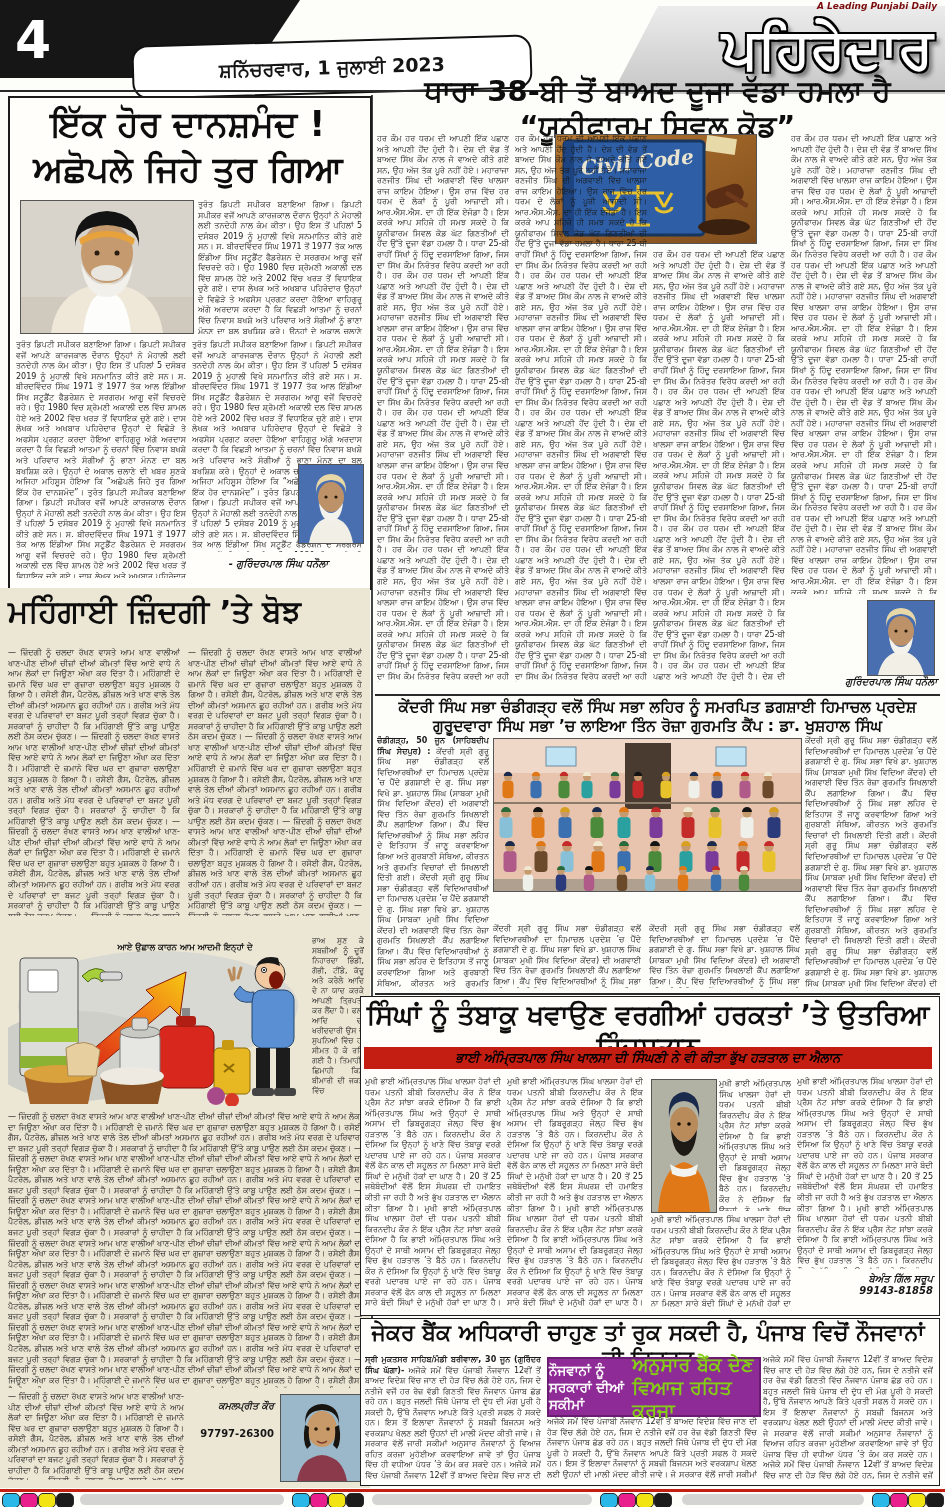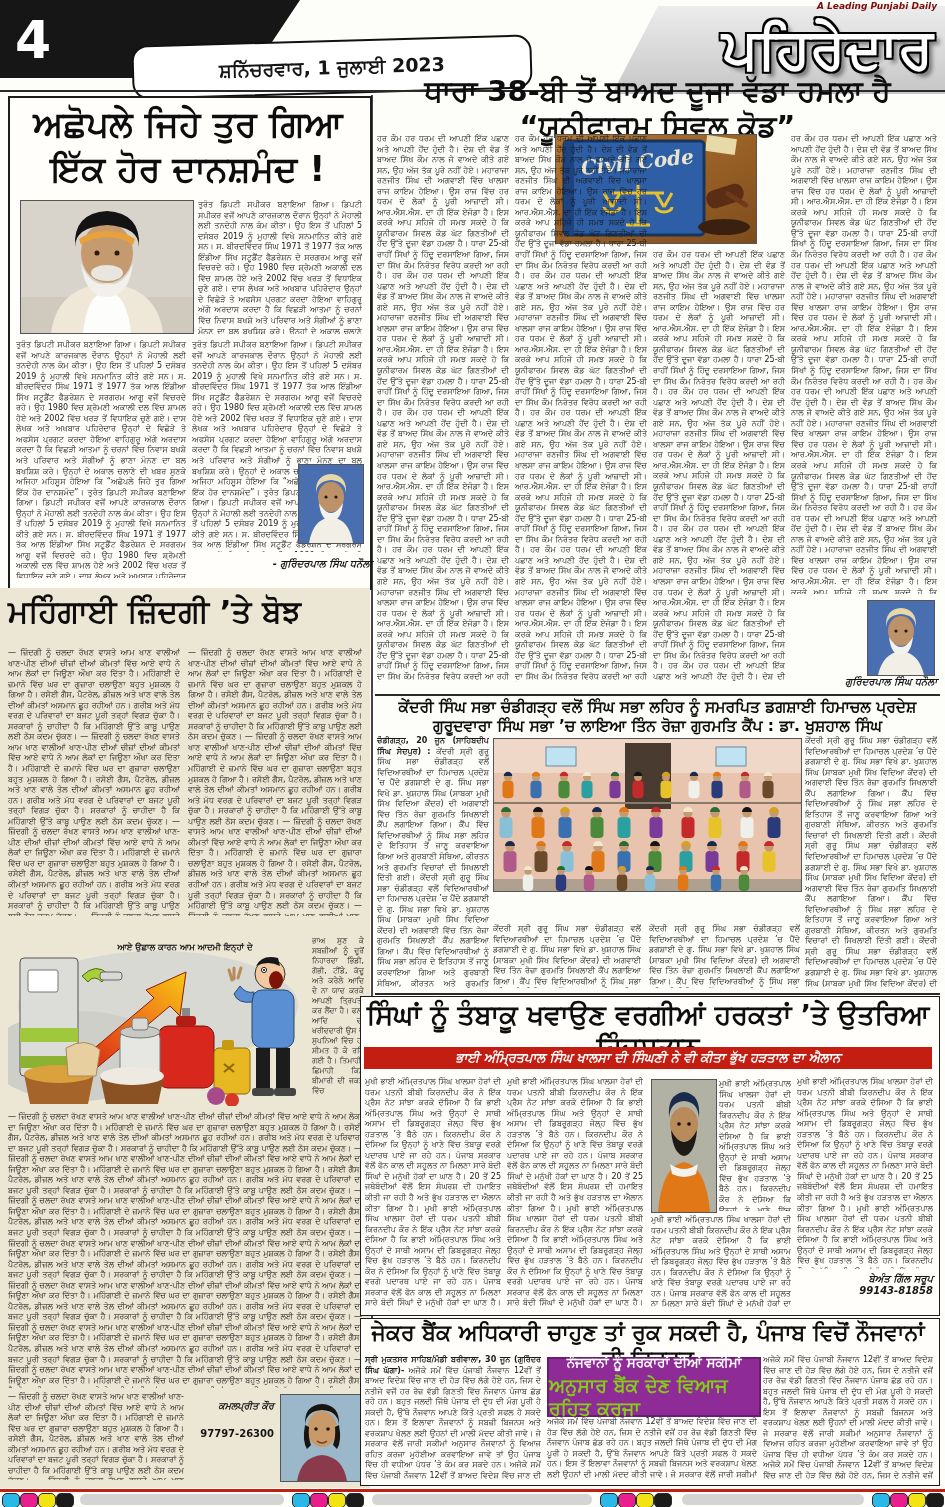--- a/index.html
+++ b/index.html
@@ -32,22 +32,22 @@
   <div class="abs" style="left:612px;top:6px;width:333px;height:88px;background:linear-gradient(#ececec,#c6c6c6);
               clip-path:polygon(46px 0,333px 0,333px 88px,0 88px);"></div>
   <div class="abs" style="right:12px;top:18px;font-size:56px;font-weight:700;color:#fff;line-height:1.1;
               text-shadow:2px 2px 0 #000,-2px -2px 0 #000,2px -2px 0 #000,-2px 2px 0 #000,5px 5px 4px rgba(0,0,0,.45);">ਪਹਿਰੇਦਾਰ</div>
   <div class="abs ital" style="right:8px;top:1px;font-size:9px;font-weight:700;color:#7c0d0d;">A Leading Punjabi Daily</div>
   <div class="abs rule" style="left:0;top:90px;width:945px;height:2px;"></div>
   <div class="abs rule" style="left:371px;top:95px;width:1.5px;height:1391px;background:#444;"></div>
 
   <div class="abs" style="left:8px;top:96px;width:360px;height:490px;border:2px solid #1c1c1c;background:#fffefb;">
     <div class="abs hl center" style="left:4px;top:4px;width:348px;font-size:35px;line-height:1.28;">
+      <div>ਇੱਕ ਹੋਰ ਦਾਨਸ਼ਮੰਦ !</div>
       <div>ਅਛੋਪਲੇ ਜਿਹੇ ਤੁਰ ਗਿਆ</div>
-      <div>ਇੱਕ ਹੋਰ ਦਾਨਸ਼ਮੰਦ !</div>
     </div>
     <div class="abs photoframe" style="left:10px;top:102px;width:172px;height:132px;">
       <svg width="172" height="132" viewBox="0 0 172 132">
         <rect width="172" height="132" fill="#d8d4cc"></rect>
         <rect y="96" width="172" height="36" fill="#cfc9be"></rect>
         <path d="M30 132 Q36 86 86 82 Q136 86 142 132 Z" fill="#efe8d8"></path>
         <path d="M62 132 Q66 92 86 90 Q106 92 110 132 Z" fill="#fdfdfb"></path>
         <ellipse cx="86" cy="52" rx="26" ry="30" fill="#c59a6e"></ellipse>
         <path d="M60 62 Q64 96 86 96 Q108 96 112 62 Q104 84 86 84 Q68 84 60 62 Z" fill="#f2f0ea"></path>
         <ellipse cx="86" cy="72" rx="16" ry="8" fill="#e8e6df"></ellipse>
@@ -64,21 +64,21 @@
       <svg width="64" height="78" viewBox="0 0 64 78">
         <rect width="64" height="78" fill="#4a6fb0"></rect>
         <path d="M10 78 Q14 54 32 52 Q50 54 54 78 Z" fill="#f2efe6"></path>
         <ellipse cx="32" cy="32" rx="13" ry="15" fill="#bd9268"></ellipse>
         <path d="M20 38 Q22 56 32 56 Q42 56 44 38 Q38 48 32 48 Q26 48 20 38 Z" fill="#f4f2ec"></path>
         <path d="M17 28 Q16 10 32 9 Q48 10 47 28 Q46 16 32 15 Q18 16 17 28 Z" fill="#e8d8a8"></path>
         <circle cx="27" cy="32" r="1.6" fill="#241808"></circle>
         <circle cx="37" cy="32" r="1.6" fill="#241808"></circle>
       </svg>
     </div>
-    <div class="abs sig" style="left:128px;top:460px;width:234px;">- ਗੁਰਿੰਦਰਪਾਲ ਸਿੰਘ ਧਨੌਲਾ</div>
+    <div class="abs sig" style="left:112px;top:460px;width:206px;">- ਗੁਰਿੰਦਰਪਾਲ ਸਿੰਘ ਧਨੌਲਾ</div>
   </div>
 
   <div class="abs" style="left:375px;top:72px;width:565px;height:620px;">
     <div class="abs hl center" style="left:0;top:2px;width:565px;font-size:29px;line-height:1.2;">ਧਾਰਾ 38-ਬੀ ਤੋਂ ਬਾਅਦ ਦੂਜਾ ਵੱਡਾ ਹਮਲਾ ਹੈ “ਯੂਨੀਫਾਰਮ ਸਿਵਲ ਕੋਡ”</div>
     <div class="abs photoframe" style="left:180px;top:62px;width:200px;height:108px;">
       <svg width="200" height="108" viewBox="0 0 200 108">
         <defs>
           <linearGradient id="wood" x1="0" y1="0" x2="1" y2="1">
             <stop offset="0" stop-color="#b5762f"></stop>
               <stop offset="1" stop-color="#7e4c1d"></stop>
@@ -321,33 +321,33 @@
             <rect x="216.8" y="135.2" width="10.4" height="16.8" rx="4" fill="#3a6fb0"></rect>
             <circle cx="222" cy="132" r="3.6799999999999997" fill="#c59a6e"></circle>
             <path d="M 218 131 a 4 4 0 0 1 8 0 Z" fill="#c42a2a"></path>
             <rect x="244.8" y="135.2" width="10.4" height="16.8" rx="4" fill="#4a8a3a"></rect>
             <circle cx="250" cy="132" r="3.6799999999999997" fill="#c59a6e"></circle>
             <path d="M 246 131 a 4 4 0 0 1 8 0 Z" fill="#f0e8d0"></path>
           </g>
       </svg>
     </div>
     <div class="abs jt" style="left:2px;top:40px;width:112px;height:252px;">
-      <b>ਚੰਡੀਗੜ੍ਹ, 20 ਜੂਨ (ਸਾਹਿਬਦੀਪ ਸਿੰਘ ਸੇਦਪੁਰ) :</b>
+      <b>ਚੰਡੀਗੜ੍ਹ, 50 ਜੂਨ (ਸਾਹਿਬਦੀਪ ਸਿੰਘ ਸੇਦਪੁਰ) :</b>
       <span> ਕੇਂਦਰੀ ਸ੍ਰੀ ਗੁਰੂ ਸਿੰਘ ਸਭਾ ਚੰਡੀਗੜ੍ਹ ਵਲੋਂ ਵਿਦਿਆਰਥੀਆਂ ਦਾ ਹਿਮਾਚਲ ਪ੍ਰਦੇਸ਼ ’ਚ ਪੈਂਦੇ ਡਗਸ਼ਾਈ ਦੇ ਗੁ. ਸਿੰਘ ਸਭਾ ਵਿਖੇ ਡਾ. ਖੁਸ਼ਹਾਲ ਸਿੰਘ (ਸਾਬਕਾ ਮੁਖੀ ਸਿੱਖ ਵਿਦਿਆ ਕੇਂਦਰ) ਦੀ ਅਗਵਾਈ ਵਿੱਚ ਤਿੰਨ ਰੋਜ਼ਾ ਗੁਰਮਤਿ ਸਿਖਲਾਈ ਕੈਂਪ ਲਗਾਇਆ ਗਿਆ। ਕੈਂਪ ਵਿੱਚ ਵਿਦਿਆਰਥੀਆਂ ਨੂੰ ਸਿੰਘ ਸਭਾ ਲਹਿਰ ਦੇ ਇਤਿਹਾਸ ਤੋਂ ਜਾਣੂ ਕਰਵਾਇਆ ਗਿਆ ਅਤੇ ਗੁਰਬਾਣੀ ਸੰਥਿਆ, ਕੀਰਤਨ ਅਤੇ ਗੁਰਮਤਿ ਵਿਚਾਰਾਂ ਦੀ ਸਿਖਲਾਈ ਦਿੱਤੀ ਗਈ। ਕੇਂਦਰੀ ਸ੍ਰੀ ਗੁਰੂ ਸਿੰਘ ਸਭਾ ਚੰਡੀਗੜ੍ਹ ਵਲੋਂ ਵਿਦਿਆਰਥੀਆਂ ਦਾ ਹਿਮਾਚਲ ਪ੍ਰਦੇਸ਼ ’ਚ ਪੈਂਦੇ ਡਗਸ਼ਾਈ ਦੇ ਗੁ. ਸਿੰਘ ਸਭਾ ਵਿਖੇ ਡਾ. ਖੁਸ਼ਹਾਲ ਸਿੰਘ (ਸਾਬਕਾ ਮੁਖੀ ਸਿੱਖ ਵਿਦਿਆ ਕੇਂਦਰ) ਦੀ ਅਗਵਾਈ ਵਿੱਚ ਤਿੰਨ ਰੋਜ਼ਾ ਗੁਰਮਤਿ ਸਿਖਲਾਈ ਕੈਂਪ ਲਗਾਇਆ ਗਿਆ। ਕੈਂਪ ਵਿੱਚ ਵਿਦਿਆਰਥੀਆਂ ਨੂੰ ਸਿੰਘ ਸਭਾ ਲਹਿਰ ਦੇ ਇਤਿਹਾਸ ਤੋਂ ਜਾਣੂ ਕਰਵਾਇਆ ਗਿਆ ਅਤੇ ਗੁਰਬਾਣੀ ਸੰਥਿਆ, ਕੀਰਤਨ ਅਤੇ ਗੁਰਮਤਿ ਵਿਚਾਰਾਂ ਦੀ ਸਿਖਲਾਈ ਦਿੱਤੀ ਗਈ। ਕੇਂਦਰੀ ਸ੍ਰੀ ਗੁਰੂ ਸਿੰਘ ਸਭਾ ਚੰਡੀਗੜ੍ਹ ਵਲੋਂ ਵਿਦਿਆਰਥੀਆਂ ਦਾ ਹਿਮਾਚਲ ਪ੍ਰਦੇਸ਼ ’ਚ ਪੈਂਦੇ ਡਗਸ਼ਾਈ ਦੇ ਗੁ. ਸਿੰਘ ਸਭਾ ਵਿਖੇ ਡਾ. ਖੁਸ਼ਹਾਲ ਸਿੰਘ (ਸਾਬਕਾ ਮੁਖੀ ਸਿੱਖ ਵਿਦਿਆ ਕੇਂਦਰ) ਦੀ ਅਗਵਾਈ ਵਿੱਚ ਤਿੰਨ ਰੋਜ਼ਾ ਗੁਰਮਤਿ ਸਿਖਲਾਈ ਕੈਂਪ ਲਗਾਇਆ ਗਿਆ। ਕੈਂਪ ਵਿੱਚ ਵਿਦਿਆਰਥੀਆਂ ਨੂੰ ਸਿੰਘ ਸਭਾ ਲਹਿਰ ਦੇ ਇਤਿਹਾਸ ਤੋਂ ਜਾਣੂ ਕਰਵਾਇਆ ਗਿਆ ਅਤੇ ਗੁਰਬਾਣੀ ਸੰਥਿਆ, ਕੀਰਤਨ ਅਤੇ ਗੁਰਮਤਿ ਵਿਚਾਰਾਂ ਦੀ ਸਿਖਲਾਈ ਦਿੱਤੀ ਗਈ। ਕੇਂਦਰੀ ਸ੍ਰੀ ਗੁਰੂ ਸਿੰਘ ਸਭਾ ਚੰਡੀਗੜ੍ਹ ਵਲੋਂ ਵਿਦਿਆਰਥੀਆਂ ਦਾ ਹਿਮਾਚਲ ਪ੍ਰਦੇਸ਼ ’ਚ ਪੈਂਦੇ ਡਗਸ਼ਾਈ ਦੇ ਗੁ. ਸਿੰਘ ਸਭਾ ਵਿਖੇ ਡਾ. ਖੁਸ਼ਹਾਲ ਸਿੰਘ (ਸਾਬਕਾ ਮੁਖੀ ਸਿੱਖ ਵਿਦਿਆ ਕੇਂਦਰ) ਦੀ ਅਗਵਾਈ ਵਿੱਚ ਤਿੰਨ ਰੋਜ਼ਾ ਗੁਰਮਤਿ ਸਿਖਲਾਈ ਕੈਂਪ ਲਗਾਇਆ ਗਿਆ। ਕੈਂਪ ਵਿੱਚ ਵਿਦਿਆਰਥੀਆਂ ਨੂੰ ਸਿੰਘ ਸਭਾ ਲਹਿਰ ਦੇ ਇਤਿਹਾਸ ਤੋਂ ਜਾਣੂ ਕਰਵਾਇਆ ਗਿਆ ਅਤੇ ਗੁਰਬਾਣੀ ਸੰਥਿਆ, ਕੀਰਤਨ ਅਤੇ ਗੁਰਮਤਿ ਵਿਚਾਰਾਂ ਦੀ ਸਿਖਲਾਈ ਦਿੱਤੀ ਗਈ। ਕੇਂਦਰੀ ਸ੍ਰੀ ਗੁਰੂ ਸਿੰਘ ਸਭਾ ਚੰਡੀਗੜ੍ਹ ਵਲੋਂ ਵਿਦਿਆਰਥੀਆਂ ਦਾ ਹਿਮਾਚਲ ਪ੍ਰਦੇਸ਼ ’ਚ ਪੈਂਦੇ ਡਗਸ਼ਾਈ ਦੇ ਗੁ. ਸਿੰਘ ਸਭਾ ਵਿਖੇ ਡਾ. ਖੁਸ਼ਹਾਲ ਸਿੰਘ (ਸਾਬਕਾ ਮੁਖੀ ਸਿੱਖ ਵਿਦਿਆ ਕੇਂਦਰ) ਦੀ ਅਗਵਾਈ ਵਿੱਚ ਤਿੰਨ ਰੋਜ਼ਾ ਗੁਰਮਤਿ ਸਿਖਲਾਈ ਕੈਂਪ ਲਗਾਇਆ ਗਿਆ। ਕੈਂਪ ਵਿੱਚ ਵਿਦਿਆਰਥੀਆਂ ਨੂੰ ਸਿੰਘ ਸਭਾ ਲਹਿਰ ਦੇ ਇਤਿਹਾਸ ਤੋਂ ਜਾਣੂ ਕਰਵਾਇਆ ਗਿਆ ਅਤੇ ਗੁਰਬਾਣੀ ਸੰਥਿਆ, ਕੀਰਤਨ ਅਤੇ ਗੁਰਮਤਿ ਵਿਚਾਰਾਂ ਦੀ ਸਿਖਲਾਈ ਦਿੱਤੀ ਗਈ। </span>
     </div>
     <div class="abs jt" style="left:430px;top:40px;width:132px;height:252px;"> ਕੇਂਦਰੀ ਸ੍ਰੀ ਗੁਰੂ ਸਿੰਘ ਸਭਾ ਚੰਡੀਗੜ੍ਹ ਵਲੋਂ ਵਿਦਿਆਰਥੀਆਂ ਦਾ ਹਿਮਾਚਲ ਪ੍ਰਦੇਸ਼ ’ਚ ਪੈਂਦੇ ਡਗਸ਼ਾਈ ਦੇ ਗੁ. ਸਿੰਘ ਸਭਾ ਵਿਖੇ ਡਾ. ਖੁਸ਼ਹਾਲ ਸਿੰਘ (ਸਾਬਕਾ ਮੁਖੀ ਸਿੱਖ ਵਿਦਿਆ ਕੇਂਦਰ) ਦੀ ਅਗਵਾਈ ਵਿੱਚ ਤਿੰਨ ਰੋਜ਼ਾ ਗੁਰਮਤਿ ਸਿਖਲਾਈ ਕੈਂਪ ਲਗਾਇਆ ਗਿਆ। ਕੈਂਪ ਵਿੱਚ ਵਿਦਿਆਰਥੀਆਂ ਨੂੰ ਸਿੰਘ ਸਭਾ ਲਹਿਰ ਦੇ ਇਤਿਹਾਸ ਤੋਂ ਜਾਣੂ ਕਰਵਾਇਆ ਗਿਆ ਅਤੇ ਗੁਰਬਾਣੀ ਸੰਥਿਆ, ਕੀਰਤਨ ਅਤੇ ਗੁਰਮਤਿ ਵਿਚਾਰਾਂ ਦੀ ਸਿਖਲਾਈ ਦਿੱਤੀ ਗਈ। ਕੇਂਦਰੀ ਸ੍ਰੀ ਗੁਰੂ ਸਿੰਘ ਸਭਾ ਚੰਡੀਗੜ੍ਹ ਵਲੋਂ ਵਿਦਿਆਰਥੀਆਂ ਦਾ ਹਿਮਾਚਲ ਪ੍ਰਦੇਸ਼ ’ਚ ਪੈਂਦੇ ਡਗਸ਼ਾਈ ਦੇ ਗੁ. ਸਿੰਘ ਸਭਾ ਵਿਖੇ ਡਾ. ਖੁਸ਼ਹਾਲ ਸਿੰਘ (ਸਾਬਕਾ ਮੁਖੀ ਸਿੱਖ ਵਿਦਿਆ ਕੇਂਦਰ) ਦੀ ਅਗਵਾਈ ਵਿੱਚ ਤਿੰਨ ਰੋਜ਼ਾ ਗੁਰਮਤਿ ਸਿਖਲਾਈ ਕੈਂਪ ਲਗਾਇਆ ਗਿਆ। ਕੈਂਪ ਵਿੱਚ ਵਿਦਿਆਰਥੀਆਂ ਨੂੰ ਸਿੰਘ ਸਭਾ ਲਹਿਰ ਦੇ ਇਤਿਹਾਸ ਤੋਂ ਜਾਣੂ ਕਰਵਾਇਆ ਗਿਆ ਅਤੇ ਗੁਰਬਾਣੀ ਸੰਥਿਆ, ਕੀਰਤਨ ਅਤੇ ਗੁਰਮਤਿ ਵਿਚਾਰਾਂ ਦੀ ਸਿਖਲਾਈ ਦਿੱਤੀ ਗਈ। ਕੇਂਦਰੀ ਸ੍ਰੀ ਗੁਰੂ ਸਿੰਘ ਸਭਾ ਚੰਡੀਗੜ੍ਹ ਵਲੋਂ ਵਿਦਿਆਰਥੀਆਂ ਦਾ ਹਿਮਾਚਲ ਪ੍ਰਦੇਸ਼ ’ਚ ਪੈਂਦੇ ਡਗਸ਼ਾਈ ਦੇ ਗੁ. ਸਿੰਘ ਸਭਾ ਵਿਖੇ ਡਾ. ਖੁਸ਼ਹਾਲ ਸਿੰਘ (ਸਾਬਕਾ ਮੁਖੀ ਸਿੱਖ ਵਿਦਿਆ ਕੇਂਦਰ) ਦੀ ਅਗਵਾਈ ਵਿੱਚ ਤਿੰਨ ਰੋਜ਼ਾ ਗੁਰਮਤਿ ਸਿਖਲਾਈ ਕੈਂਪ ਲਗਾਇਆ ਗਿਆ। ਕੈਂਪ ਵਿੱਚ ਵਿਦਿਆਰਥੀਆਂ ਨੂੰ ਸਿੰਘ ਸਭਾ ਲਹਿਰ ਦੇ ਇਤਿਹਾਸ ਤੋਂ ਜਾਣੂ ਕਰਵਾਇਆ ਗਿਆ ਅਤੇ ਗੁਰਬਾਣੀ ਸੰਥਿਆ, ਕੀਰਤਨ ਅਤੇ ਗੁਰਮਤਿ ਵਿਚਾਰਾਂ ਦੀ ਸਿਖਲਾਈ ਦਿੱਤੀ ਗਈ। ਕੇਂਦਰੀ ਸ੍ਰੀ ਗੁਰੂ ਸਿੰਘ ਸਭਾ ਚੰਡੀਗੜ੍ਹ ਵਲੋਂ ਵਿਦਿਆਰਥੀਆਂ ਦਾ ਹਿਮਾਚਲ ਪ੍ਰਦੇਸ਼ ’ਚ ਪੈਂਦੇ ਡਗਸ਼ਾਈ ਦੇ ਗੁ. ਸਿੰਘ ਸਭਾ ਵਿਖੇ ਡਾ. ਖੁਸ਼ਹਾਲ ਸਿੰਘ (ਸਾਬਕਾ ਮੁਖੀ ਸਿੱਖ ਵਿਦਿਆ ਕੇਂਦਰ) ਦੀ ਅਗਵਾਈ ਵਿੱਚ ਤਿੰਨ ਰੋਜ਼ਾ ਗੁਰਮਤਿ ਸਿਖਲਾਈ ਕੈਂਪ ਲਗਾਇਆ ਗਿਆ। ਕੈਂਪ ਵਿੱਚ ਵਿਦਿਆਰਥੀਆਂ ਨੂੰ ਸਿੰਘ ਸਭਾ ਲਹਿਰ ਦੇ ਇਤਿਹਾਸ ਤੋਂ ਜਾਣੂ ਕਰਵਾਇਆ ਗਿਆ ਅਤੇ ਗੁਰਬਾਣੀ ਸੰਥਿਆ, ਕੀਰਤਨ ਅਤੇ ਗੁਰਮਤਿ ਵਿਚਾਰਾਂ ਦੀ ਸਿਖਲਾਈ ਦਿੱਤੀ ਗਈ। ਕੇਂਦਰੀ ਸ੍ਰੀ ਗੁਰੂ ਸਿੰਘ ਸਭਾ ਚੰਡੀਗੜ੍ਹ ਵਲੋਂ ਵਿਦਿਆਰਥੀਆਂ ਦਾ ਹਿਮਾਚਲ ਪ੍ਰਦੇਸ਼ ’ਚ ਪੈਂਦੇ ਡਗਸ਼ਾਈ ਦੇ ਗੁ. ਸਿੰਘ ਸਭਾ ਵਿਖੇ ਡਾ. ਖੁਸ਼ਹਾਲ ਸਿੰਘ (ਸਾਬਕਾ ਮੁਖੀ ਸਿੱਖ ਵਿਦਿਆ ਕੇਂਦਰ) ਦੀ ਅਗਵਾਈ ਵਿੱਚ ਤਿੰਨ ਰੋਜ਼ਾ ਗੁਰਮਤਿ ਸਿਖਲਾਈ ਕੈਂਪ ਲਗਾਇਆ ਗਿਆ। ਕੈਂਪ ਵਿੱਚ ਵਿਦਿਆਰਥੀਆਂ ਨੂੰ ਸਿੰਘ ਸਭਾ ਲਹਿਰ ਦੇ ਇਤਿਹਾਸ ਤੋਂ ਜਾਣੂ ਕਰਵਾਇਆ ਗਿਆ ਅਤੇ ਗੁਰਬਾਣੀ ਸੰਥਿਆ, ਕੀਰਤਨ ਅਤੇ ਗੁਰਮਤਿ ਵਿਚਾਰਾਂ ਦੀ ਸਿਖਲਾਈ ਦਿੱਤੀ ਗਈ। </div>
     <div class="abs jt" style="left:118px;top:228px;width:148px;height:64px;"> ਕੇਂਦਰੀ ਸ੍ਰੀ ਗੁਰੂ ਸਿੰਘ ਸਭਾ ਚੰਡੀਗੜ੍ਹ ਵਲੋਂ ਵਿਦਿਆਰਥੀਆਂ ਦਾ ਹਿਮਾਚਲ ਪ੍ਰਦੇਸ਼ ’ਚ ਪੈਂਦੇ ਡਗਸ਼ਾਈ ਦੇ ਗੁ. ਸਿੰਘ ਸਭਾ ਵਿਖੇ ਡਾ. ਖੁਸ਼ਹਾਲ ਸਿੰਘ (ਸਾਬਕਾ ਮੁਖੀ ਸਿੱਖ ਵਿਦਿਆ ਕੇਂਦਰ) ਦੀ ਅਗਵਾਈ ਵਿੱਚ ਤਿੰਨ ਰੋਜ਼ਾ ਗੁਰਮਤਿ ਸਿਖਲਾਈ ਕੈਂਪ ਲਗਾਇਆ ਗਿਆ। ਕੈਂਪ ਵਿੱਚ ਵਿਦਿਆਰਥੀਆਂ ਨੂੰ ਸਿੰਘ ਸਭਾ ਲਹਿਰ ਦੇ ਇਤਿਹਾਸ ਤੋਂ ਜਾਣੂ ਕਰਵਾਇਆ ਗਿਆ ਅਤੇ ਗੁਰਬਾਣੀ ਸੰਥਿਆ, ਕੀਰਤਨ ਅਤੇ ਗੁਰਮਤਿ ਵਿਚਾਰਾਂ ਦੀ ਸਿਖਲਾਈ ਦਿੱਤੀ ਗਈ। ਕੇਂਦਰੀ ਸ੍ਰੀ ਗੁਰੂ ਸਿੰਘ ਸਭਾ ਚੰਡੀਗੜ੍ਹ ਵਲੋਂ ਵਿਦਿਆਰਥੀਆਂ ਦਾ ਹਿਮਾਚਲ ਪ੍ਰਦੇਸ਼ ’ਚ ਪੈਂਦੇ ਡਗਸ਼ਾਈ ਦੇ ਗੁ. ਸਿੰਘ ਸਭਾ ਵਿਖੇ ਡਾ. ਖੁਸ਼ਹਾਲ ਸਿੰਘ (ਸਾਬਕਾ ਮੁਖੀ ਸਿੱਖ ਵਿਦਿਆ ਕੇਂਦਰ) ਦੀ ਅਗਵਾਈ ਵਿੱਚ ਤਿੰਨ ਰੋਜ਼ਾ ਗੁਰਮਤਿ ਸਿਖਲਾਈ ਕੈਂਪ ਲਗਾਇਆ ਗਿਆ। ਕੈਂਪ ਵਿੱਚ ਵਿਦਿਆਰਥੀਆਂ ਨੂੰ ਸਿੰਘ ਸਭਾ ਲਹਿਰ ਦੇ ਇਤਿਹਾਸ ਤੋਂ ਜਾਣੂ ਕਰਵਾਇਆ ਗਿਆ ਅਤੇ ਗੁਰਬਾਣੀ ਸੰਥਿਆ, ਕੀਰਤਨ ਅਤੇ ਗੁਰਮਤਿ ਵਿਚਾਰਾਂ ਦੀ ਸਿਖਲਾਈ ਦਿੱਤੀ ਗਈ। </div>
     <div class="abs jt" style="left:274px;top:228px;width:151px;height:64px;"> ਕੇਂਦਰੀ ਸ੍ਰੀ ਗੁਰੂ ਸਿੰਘ ਸਭਾ ਚੰਡੀਗੜ੍ਹ ਵਲੋਂ ਵਿਦਿਆਰਥੀਆਂ ਦਾ ਹਿਮਾਚਲ ਪ੍ਰਦੇਸ਼ ’ਚ ਪੈਂਦੇ ਡਗਸ਼ਾਈ ਦੇ ਗੁ. ਸਿੰਘ ਸਭਾ ਵਿਖੇ ਡਾ. ਖੁਸ਼ਹਾਲ ਸਿੰਘ (ਸਾਬਕਾ ਮੁਖੀ ਸਿੱਖ ਵਿਦਿਆ ਕੇਂਦਰ) ਦੀ ਅਗਵਾਈ ਵਿੱਚ ਤਿੰਨ ਰੋਜ਼ਾ ਗੁਰਮਤਿ ਸਿਖਲਾਈ ਕੈਂਪ ਲਗਾਇਆ ਗਿਆ। ਕੈਂਪ ਵਿੱਚ ਵਿਦਿਆਰਥੀਆਂ ਨੂੰ ਸਿੰਘ ਸਭਾ ਲਹਿਰ ਦੇ ਇਤਿਹਾਸ ਤੋਂ ਜਾਣੂ ਕਰਵਾਇਆ ਗਿਆ ਅਤੇ ਗੁਰਬਾਣੀ ਸੰਥਿਆ, ਕੀਰਤਨ ਅਤੇ ਗੁਰਮਤਿ ਵਿਚਾਰਾਂ ਦੀ ਸਿਖਲਾਈ ਦਿੱਤੀ ਗਈ। ਕੇਂਦਰੀ ਸ੍ਰੀ ਗੁਰੂ ਸਿੰਘ ਸਭਾ ਚੰਡੀਗੜ੍ਹ ਵਲੋਂ ਵਿਦਿਆਰਥੀਆਂ ਦਾ ਹਿਮਾਚਲ ਪ੍ਰਦੇਸ਼ ’ਚ ਪੈਂਦੇ ਡਗਸ਼ਾਈ ਦੇ ਗੁ. ਸਿੰਘ ਸਭਾ ਵਿਖੇ ਡਾ. ਖੁਸ਼ਹਾਲ ਸਿੰਘ (ਸਾਬਕਾ ਮੁਖੀ ਸਿੱਖ ਵਿਦਿਆ ਕੇਂਦਰ) ਦੀ ਅਗਵਾਈ ਵਿੱਚ ਤਿੰਨ ਰੋਜ਼ਾ ਗੁਰਮਤਿ ਸਿਖਲਾਈ ਕੈਂਪ ਲਗਾਇਆ ਗਿਆ। ਕੈਂਪ ਵਿੱਚ ਵਿਦਿਆਰਥੀਆਂ ਨੂੰ ਸਿੰਘ ਸਭਾ ਲਹਿਰ ਦੇ ਇਤਿਹਾਸ ਤੋਂ ਜਾਣੂ ਕਰਵਾਇਆ ਗਿਆ ਅਤੇ ਗੁਰਬਾਣੀ ਸੰਥਿਆ, ਕੀਰਤਨ ਅਤੇ ਗੁਰਮਤਿ ਵਿਚਾਰਾਂ ਦੀ ਸਿਖਲਾਈ ਦਿੱਤੀ ਗਈ। </div>
   </div>
   <div class="abs rule" style="left:375px;top:993px;width:565px;height:1.5px;"></div>
 
   <div class="abs" style="left:360px;top:996px;width:578px;height:318px;border:1.5px solid #1c1c1c;background:#fffefb;">
     <div class="abs hl center" style="left:2px;top:2px;width:570px;font-size:27px;line-height:1.2;">ਸਿੰਘਾਂ ਨੂੰ ਤੰਬਾਕੂ ਖਵਾਉਣ ਵਰਗੀਆਂ ਹਰਕਤਾਂ ’ਤੇ ਉਤਰਿਆ ਹਿੰਦੁਸਤਾਨ</div>
     <div class="abs" style="left:3px;top:50px;width:568px;height:22px;background:#c41e12;display:flex;align-items:center;justify-content:center;">
-      <span class="ital" style="color:#ffffff;font-weight:700;font-size:13px;">ਭਾਈ ਅੰਮ੍ਰਿਤਪਾਲ ਸਿੰਘ ਖਾਲਸਾ ਦੀ ਸਿੰਘਣੀ ਨੇ ਵੀ ਕੀਤਾ ਭੁੱਖ ਹੜਤਾਲ ਦਾ ਐਲਾਨ</span>
+      <span class="ital" style="color:#000000;font-weight:700;font-size:13px;">ਭਾਈ ਅੰਮ੍ਰਿਤਪਾਲ ਸਿੰਘ ਖਾਲਸਾ ਦੀ ਸਿੰਘਣੀ ਨੇ ਵੀ ਕੀਤਾ ਭੁੱਖ ਹੜਤਾਲ ਦਾ ਐਲਾਨ</span>
     </div>
     <div class="abs jt" style="left:4px;top:80px;width:136px;height:230px;"> ਮੁਖੀ ਭਾਈ ਅੰਮ੍ਰਿਤਪਾਲ ਸਿੰਘ ਖਾਲਸਾ ਹੋਰਾਂ ਦੀ ਧਰਮ ਪਤਨੀ ਬੀਬੀ ਕਿਰਨਦੀਪ ਕੌਰ ਨੇ ਇੱਕ ਪ੍ਰੈਸ ਨੋਟ ਸਾਂਝਾ ਕਰਕੇ ਦੱਸਿਆ ਹੈ ਕਿ ਭਾਈ ਅੰਮ੍ਰਿਤਪਾਲ ਸਿੰਘ ਅਤੇ ਉਨ੍ਹਾਂ ਦੇ ਸਾਥੀ ਅਸਾਮ ਦੀ ਡਿਬਰੂਗੜ੍ਹ ਜੇਲ੍ਹ ਵਿੱਚ ਭੁੱਖ ਹੜਤਾਲ ’ਤੇ ਬੈਠੇ ਹਨ। ਕਿਰਨਦੀਪ ਕੌਰ ਨੇ ਦੱਸਿਆ ਕਿ ਉਨ੍ਹਾਂ ਨੂੰ ਖਾਣੇ ਵਿੱਚ ਤੰਬਾਕੂ ਵਰਗੇ ਪਦਾਰਥ ਪਾਏ ਜਾ ਰਹੇ ਹਨ। ਪੰਜਾਬ ਸਰਕਾਰ ਵੱਲੋਂ ਫੋਨ ਕਾਲ ਦੀ ਸਹੂਲਤ ਨਾ ਮਿਲਣਾ ਸਾਰੇ ਬੰਦੀ ਸਿੰਘਾਂ ਦੇ ਮਨੁੱਖੀ ਹੱਕਾਂ ਦਾ ਘਾਣ ਹੈ। 20 ਤੋਂ 25 ਜਥੇਬੰਦੀਆਂ ਵੱਲੋਂ ਇਸ ਸੰਘਰਸ਼ ਦੀ ਹਮਾਇਤ ਕੀਤੀ ਜਾ ਰਹੀ ਹੈ ਅਤੇ ਭੁੱਖ ਹੜਤਾਲ ਦਾ ਐਲਾਨ ਕੀਤਾ ਗਿਆ ਹੈ। ਮੁਖੀ ਭਾਈ ਅੰਮ੍ਰਿਤਪਾਲ ਸਿੰਘ ਖਾਲਸਾ ਹੋਰਾਂ ਦੀ ਧਰਮ ਪਤਨੀ ਬੀਬੀ ਕਿਰਨਦੀਪ ਕੌਰ ਨੇ ਇੱਕ ਪ੍ਰੈਸ ਨੋਟ ਸਾਂਝਾ ਕਰਕੇ ਦੱਸਿਆ ਹੈ ਕਿ ਭਾਈ ਅੰਮ੍ਰਿਤਪਾਲ ਸਿੰਘ ਅਤੇ ਉਨ੍ਹਾਂ ਦੇ ਸਾਥੀ ਅਸਾਮ ਦੀ ਡਿਬਰੂਗੜ੍ਹ ਜੇਲ੍ਹ ਵਿੱਚ ਭੁੱਖ ਹੜਤਾਲ ’ਤੇ ਬੈਠੇ ਹਨ। ਕਿਰਨਦੀਪ ਕੌਰ ਨੇ ਦੱਸਿਆ ਕਿ ਉਨ੍ਹਾਂ ਨੂੰ ਖਾਣੇ ਵਿੱਚ ਤੰਬਾਕੂ ਵਰਗੇ ਪਦਾਰਥ ਪਾਏ ਜਾ ਰਹੇ ਹਨ। ਪੰਜਾਬ ਸਰਕਾਰ ਵੱਲੋਂ ਫੋਨ ਕਾਲ ਦੀ ਸਹੂਲਤ ਨਾ ਮਿਲਣਾ ਸਾਰੇ ਬੰਦੀ ਸਿੰਘਾਂ ਦੇ ਮਨੁੱਖੀ ਹੱਕਾਂ ਦਾ ਘਾਣ ਹੈ। 20 ਤੋਂ 25 ਜਥੇਬੰਦੀਆਂ ਵੱਲੋਂ ਇਸ ਸੰਘਰਸ਼ ਦੀ ਹਮਾਇਤ ਕੀਤੀ ਜਾ ਰਹੀ ਹੈ ਅਤੇ ਭੁੱਖ ਹੜਤਾਲ ਦਾ ਐਲਾਨ ਕੀਤਾ ਗਿਆ ਹੈ। ਮੁਖੀ ਭਾਈ ਅੰਮ੍ਰਿਤਪਾਲ ਸਿੰਘ ਖਾਲਸਾ ਹੋਰਾਂ ਦੀ ਧਰਮ ਪਤਨੀ ਬੀਬੀ ਕਿਰਨਦੀਪ ਕੌਰ ਨੇ ਇੱਕ ਪ੍ਰੈਸ ਨੋਟ ਸਾਂਝਾ ਕਰਕੇ ਦੱਸਿਆ ਹੈ ਕਿ ਭਾਈ ਅੰਮ੍ਰਿਤਪਾਲ ਸਿੰਘ ਅਤੇ ਉਨ੍ਹਾਂ ਦੇ ਸਾਥੀ ਅਸਾਮ ਦੀ ਡਿਬਰੂਗੜ੍ਹ ਜੇਲ੍ਹ ਵਿੱਚ ਭੁੱਖ ਹੜਤਾਲ ’ਤੇ ਬੈਠੇ ਹਨ। ਕਿਰਨਦੀਪ ਕੌਰ ਨੇ ਦੱਸਿਆ ਕਿ ਉਨ੍ਹਾਂ ਨੂੰ ਖਾਣੇ ਵਿੱਚ ਤੰਬਾਕੂ ਵਰਗੇ ਪਦਾਰਥ ਪਾਏ ਜਾ ਰਹੇ ਹਨ। ਪੰਜਾਬ ਸਰਕਾਰ ਵੱਲੋਂ ਫੋਨ ਕਾਲ ਦੀ ਸਹੂਲਤ ਨਾ ਮਿਲਣਾ ਸਾਰੇ ਬੰਦੀ ਸਿੰਘਾਂ ਦੇ ਮਨੁੱਖੀ ਹੱਕਾਂ ਦਾ ਘਾਣ ਹੈ। 20 ਤੋਂ 25 ਜਥੇਬੰਦੀਆਂ ਵੱਲੋਂ ਇਸ ਸੰਘਰਸ਼ ਦੀ ਹਮਾਇਤ ਕੀਤੀ ਜਾ ਰਹੀ ਹੈ ਅਤੇ ਭੁੱਖ ਹੜਤਾਲ ਦਾ ਐਲਾਨ ਕੀਤਾ ਗਿਆ ਹੈ। ਮੁਖੀ ਭਾਈ ਅੰਮ੍ਰਿਤਪਾਲ ਸਿੰਘ ਖਾਲਸਾ ਹੋਰਾਂ ਦੀ ਧਰਮ ਪਤਨੀ ਬੀਬੀ ਕਿਰਨਦੀਪ ਕੌਰ ਨੇ ਇੱਕ ਪ੍ਰੈਸ ਨੋਟ ਸਾਂਝਾ ਕਰਕੇ ਦੱਸਿਆ ਹੈ ਕਿ ਭਾਈ ਅੰਮ੍ਰਿਤਪਾਲ ਸਿੰਘ ਅਤੇ ਉਨ੍ਹਾਂ ਦੇ ਸਾਥੀ ਅਸਾਮ ਦੀ ਡਿਬਰੂਗੜ੍ਹ ਜੇਲ੍ਹ ਵਿੱਚ ਭੁੱਖ ਹੜਤਾਲ ’ਤੇ ਬੈਠੇ ਹਨ। ਕਿਰਨਦੀਪ ਕੌਰ ਨੇ ਦੱਸਿਆ ਕਿ ਉਨ੍ਹਾਂ ਨੂੰ ਖਾਣੇ ਵਿੱਚ ਤੰਬਾਕੂ ਵਰਗੇ ਪਦਾਰਥ ਪਾਏ ਜਾ ਰਹੇ ਹਨ। ਪੰਜਾਬ ਸਰਕਾਰ ਵੱਲੋਂ ਫੋਨ ਕਾਲ ਦੀ ਸਹੂਲਤ ਨਾ ਮਿਲਣਾ ਸਾਰੇ ਬੰਦੀ ਸਿੰਘਾਂ ਦੇ ਮਨੁੱਖੀ ਹੱਕਾਂ ਦਾ ਘਾਣ ਹੈ। 20 ਤੋਂ 25 ਜਥੇਬੰਦੀਆਂ ਵੱਲੋਂ ਇਸ ਸੰਘਰਸ਼ ਦੀ ਹਮਾਇਤ ਕੀਤੀ ਜਾ ਰਹੀ ਹੈ ਅਤੇ ਭੁੱਖ ਹੜਤਾਲ ਦਾ ਐਲਾਨ ਕੀਤਾ ਗਿਆ ਹੈ। </div>
     <div class="abs jt" style="left:146px;top:80px;width:136px;height:230px;"> ਮੁਖੀ ਭਾਈ ਅੰਮ੍ਰਿਤਪਾਲ ਸਿੰਘ ਖਾਲਸਾ ਹੋਰਾਂ ਦੀ ਧਰਮ ਪਤਨੀ ਬੀਬੀ ਕਿਰਨਦੀਪ ਕੌਰ ਨੇ ਇੱਕ ਪ੍ਰੈਸ ਨੋਟ ਸਾਂਝਾ ਕਰਕੇ ਦੱਸਿਆ ਹੈ ਕਿ ਭਾਈ ਅੰਮ੍ਰਿਤਪਾਲ ਸਿੰਘ ਅਤੇ ਉਨ੍ਹਾਂ ਦੇ ਸਾਥੀ ਅਸਾਮ ਦੀ ਡਿਬਰੂਗੜ੍ਹ ਜੇਲ੍ਹ ਵਿੱਚ ਭੁੱਖ ਹੜਤਾਲ ’ਤੇ ਬੈਠੇ ਹਨ। ਕਿਰਨਦੀਪ ਕੌਰ ਨੇ ਦੱਸਿਆ ਕਿ ਉਨ੍ਹਾਂ ਨੂੰ ਖਾਣੇ ਵਿੱਚ ਤੰਬਾਕੂ ਵਰਗੇ ਪਦਾਰਥ ਪਾਏ ਜਾ ਰਹੇ ਹਨ। ਪੰਜਾਬ ਸਰਕਾਰ ਵੱਲੋਂ ਫੋਨ ਕਾਲ ਦੀ ਸਹੂਲਤ ਨਾ ਮਿਲਣਾ ਸਾਰੇ ਬੰਦੀ ਸਿੰਘਾਂ ਦੇ ਮਨੁੱਖੀ ਹੱਕਾਂ ਦਾ ਘਾਣ ਹੈ। 20 ਤੋਂ 25 ਜਥੇਬੰਦੀਆਂ ਵੱਲੋਂ ਇਸ ਸੰਘਰਸ਼ ਦੀ ਹਮਾਇਤ ਕੀਤੀ ਜਾ ਰਹੀ ਹੈ ਅਤੇ ਭੁੱਖ ਹੜਤਾਲ ਦਾ ਐਲਾਨ ਕੀਤਾ ਗਿਆ ਹੈ। ਮੁਖੀ ਭਾਈ ਅੰਮ੍ਰਿਤਪਾਲ ਸਿੰਘ ਖਾਲਸਾ ਹੋਰਾਂ ਦੀ ਧਰਮ ਪਤਨੀ ਬੀਬੀ ਕਿਰਨਦੀਪ ਕੌਰ ਨੇ ਇੱਕ ਪ੍ਰੈਸ ਨੋਟ ਸਾਂਝਾ ਕਰਕੇ ਦੱਸਿਆ ਹੈ ਕਿ ਭਾਈ ਅੰਮ੍ਰਿਤਪਾਲ ਸਿੰਘ ਅਤੇ ਉਨ੍ਹਾਂ ਦੇ ਸਾਥੀ ਅਸਾਮ ਦੀ ਡਿਬਰੂਗੜ੍ਹ ਜੇਲ੍ਹ ਵਿੱਚ ਭੁੱਖ ਹੜਤਾਲ ’ਤੇ ਬੈਠੇ ਹਨ। ਕਿਰਨਦੀਪ ਕੌਰ ਨੇ ਦੱਸਿਆ ਕਿ ਉਨ੍ਹਾਂ ਨੂੰ ਖਾਣੇ ਵਿੱਚ ਤੰਬਾਕੂ ਵਰਗੇ ਪਦਾਰਥ ਪਾਏ ਜਾ ਰਹੇ ਹਨ। ਪੰਜਾਬ ਸਰਕਾਰ ਵੱਲੋਂ ਫੋਨ ਕਾਲ ਦੀ ਸਹੂਲਤ ਨਾ ਮਿਲਣਾ ਸਾਰੇ ਬੰਦੀ ਸਿੰਘਾਂ ਦੇ ਮਨੁੱਖੀ ਹੱਕਾਂ ਦਾ ਘਾਣ ਹੈ। 20 ਤੋਂ 25 ਜਥੇਬੰਦੀਆਂ ਵੱਲੋਂ ਇਸ ਸੰਘਰਸ਼ ਦੀ ਹਮਾਇਤ ਕੀਤੀ ਜਾ ਰਹੀ ਹੈ ਅਤੇ ਭੁੱਖ ਹੜਤਾਲ ਦਾ ਐਲਾਨ ਕੀਤਾ ਗਿਆ ਹੈ। ਮੁਖੀ ਭਾਈ ਅੰਮ੍ਰਿਤਪਾਲ ਸਿੰਘ ਖਾਲਸਾ ਹੋਰਾਂ ਦੀ ਧਰਮ ਪਤਨੀ ਬੀਬੀ ਕਿਰਨਦੀਪ ਕੌਰ ਨੇ ਇੱਕ ਪ੍ਰੈਸ ਨੋਟ ਸਾਂਝਾ ਕਰਕੇ ਦੱਸਿਆ ਹੈ ਕਿ ਭਾਈ ਅੰਮ੍ਰਿਤਪਾਲ ਸਿੰਘ ਅਤੇ ਉਨ੍ਹਾਂ ਦੇ ਸਾਥੀ ਅਸਾਮ ਦੀ ਡਿਬਰੂਗੜ੍ਹ ਜੇਲ੍ਹ ਵਿੱਚ ਭੁੱਖ ਹੜਤਾਲ ’ਤੇ ਬੈਠੇ ਹਨ। ਕਿਰਨਦੀਪ ਕੌਰ ਨੇ ਦੱਸਿਆ ਕਿ ਉਨ੍ਹਾਂ ਨੂੰ ਖਾਣੇ ਵਿੱਚ ਤੰਬਾਕੂ ਵਰਗੇ ਪਦਾਰਥ ਪਾਏ ਜਾ ਰਹੇ ਹਨ। ਪੰਜਾਬ ਸਰਕਾਰ ਵੱਲੋਂ ਫੋਨ ਕਾਲ ਦੀ ਸਹੂਲਤ ਨਾ ਮਿਲਣਾ ਸਾਰੇ ਬੰਦੀ ਸਿੰਘਾਂ ਦੇ ਮਨੁੱਖੀ ਹੱਕਾਂ ਦਾ ਘਾਣ ਹੈ। 20 ਤੋਂ 25 ਜਥੇਬੰਦੀਆਂ ਵੱਲੋਂ ਇਸ ਸੰਘਰਸ਼ ਦੀ ਹਮਾਇਤ ਕੀਤੀ ਜਾ ਰਹੀ ਹੈ ਅਤੇ ਭੁੱਖ ਹੜਤਾਲ ਦਾ ਐਲਾਨ ਕੀਤਾ ਗਿਆ ਹੈ। ਮੁਖੀ ਭਾਈ ਅੰਮ੍ਰਿਤਪਾਲ ਸਿੰਘ ਖਾਲਸਾ ਹੋਰਾਂ ਦੀ ਧਰਮ ਪਤਨੀ ਬੀਬੀ ਕਿਰਨਦੀਪ ਕੌਰ ਨੇ ਇੱਕ ਪ੍ਰੈਸ ਨੋਟ ਸਾਂਝਾ ਕਰਕੇ ਦੱਸਿਆ ਹੈ ਕਿ ਭਾਈ ਅੰਮ੍ਰਿਤਪਾਲ ਸਿੰਘ ਅਤੇ ਉਨ੍ਹਾਂ ਦੇ ਸਾਥੀ ਅਸਾਮ ਦੀ ਡਿਬਰੂਗੜ੍ਹ ਜੇਲ੍ਹ ਵਿੱਚ ਭੁੱਖ ਹੜਤਾਲ ’ਤੇ ਬੈਠੇ ਹਨ। ਕਿਰਨਦੀਪ ਕੌਰ ਨੇ ਦੱਸਿਆ ਕਿ ਉਨ੍ਹਾਂ ਨੂੰ ਖਾਣੇ ਵਿੱਚ ਤੰਬਾਕੂ ਵਰਗੇ ਪਦਾਰਥ ਪਾਏ ਜਾ ਰਹੇ ਹਨ। ਪੰਜਾਬ ਸਰਕਾਰ ਵੱਲੋਂ ਫੋਨ ਕਾਲ ਦੀ ਸਹੂਲਤ ਨਾ ਮਿਲਣਾ ਸਾਰੇ ਬੰਦੀ ਸਿੰਘਾਂ ਦੇ ਮਨੁੱਖੀ ਹੱਕਾਂ ਦਾ ਘਾਣ ਹੈ। 20 ਤੋਂ 25 ਜਥੇਬੰਦੀਆਂ ਵੱਲੋਂ ਇਸ ਸੰਘਰਸ਼ ਦੀ ਹਮਾਇਤ ਕੀਤੀ ਜਾ ਰਹੀ ਹੈ ਅਤੇ ਭੁੱਖ ਹੜਤਾਲ ਦਾ ਐਲਾਨ ਕੀਤਾ ਗਿਆ ਹੈ। </div>
     <div class="abs photoframe" style="left:290px;top:82px;width:64px;height:132px;">
       <svg width="64" height="132" viewBox="0 0 64 132">
         <rect width="64" height="132" fill="#b2b2a4"></rect>
         <path d="M6 132 Q10 86 32 82 Q54 86 58 132 Z" fill="#e07818"></path>
         <ellipse cx="32" cy="44" rx="14" ry="17" fill="#b98a5a"></ellipse>
         <path d="M19 50 Q21 74 32 76 Q43 74 45 50 Q39 62 32 62 Q25 62 19 50 Z" fill="#1e1a16"></path>
         <path d="M17 38 Q15 14 32 12 Q49 14 47 38 Q46 22 32 21 Q18 22 17 38 Z" fill="#1a2a4c"></path>
@@ -365,21 +365,21 @@
     </div>
   </div>
 
   <div class="abs" style="left:360px;top:1318px;width:578px;height:166px;border:1.5px solid #1c1c1c;background:#fffefb;">
     <div class="abs hl center" style="left:2px;top:1px;width:570px;font-size:22px;line-height:1.2;">ਜੇਕਰ ਬੈਂਕ ਅਧਿਕਾਰੀ ਚਾਹੁਣ ਤਾਂ ਰੁਕ ਸਕਦੀ ਹੈ, ਪੰਜਾਬ ਵਿਚੋਂ ਨੌਜਵਾਨਾਂ ਦੀ ਹਿਜਰਤ</div>
     <div class="abs jt" style="left:4px;top:36px;width:176px;height:124px;">
       <b>ਸ੍ਰੀ ਮੁਕਤਸਰ ਸਾਹਿਬ/ਮੰਡੀ ਬਰੀਵਾਲਾ, 30 ਜੂਨ (ਗੁਰਿੰਦਰ ਸਿੰਘ ਘੱਗਾ)-</b>
       <span> ਅਜੋਕੇ ਸਮੇਂ ਵਿੱਚ ਪੰਜਾਬੀ ਨੌਜਵਾਨ 12ਵੀਂ ਤੋਂ ਬਾਅਦ ਵਿਦੇਸ਼ ਵਿੱਚ ਜਾਣ ਦੀ ਹੋੜ ਵਿੱਚ ਲੱਗੇ ਹੋਏ ਹਨ, ਜਿਸ ਦੇ ਨਤੀਜੇ ਵਜੋਂ ਹਰ ਰੋਜ਼ ਵੱਡੀ ਗਿਣਤੀ ਵਿੱਚ ਨੌਜਵਾਨ ਪੰਜਾਬ ਛੱਡ ਰਹੇ ਹਨ। ਬਹੁਤ ਜਲਦੀ ਜਿੱਥੇ ਪੰਜਾਬ ਦੀ ਦੁੱਧ ਦੀ ਮੰਗ ਪੂਰੀ ਹੋ ਸਕਦੀ ਹੈ, ਉੱਥੇ ਨੌਜਵਾਨ ਆਪਣੇ ਕਿੱਤੇ ਪ੍ਰਤੀ ਸਫਲ ਹੋ ਸਕਦੇ ਹਨ। ਇਸ ਤੋਂ ਇਲਾਵਾ ਨੌਜਵਾਨਾਂ ਨੂੰ ਸਬਜ਼ੀ ਬਿਜਨਸ ਅਤੇ ਵਰਕਸ਼ਾਪ ਖੋਲਣ ਲਈ ਉਹਨਾਂ ਦੀ ਮਾਲੀ ਮੱਦਦ ਕੀਤੀ ਜਾਵੇ। ਜੇ ਸਰਕਾਰ ਵੱਲੋਂ ਜਾਰੀ ਸਕੀਮਾਂ ਅਨੁਸਾਰ ਨੌਜਵਾਨਾਂ ਨੂੰ ਵਿਆਜ ਰਹਿਤ ਕਰਜਾ ਮੁਹੱਈਆ ਕਰਵਾਇਆ ਜਾਵੇ ਤਾਂ ਉਹ ਪੰਜਾਬ ਵਿੱਚ ਹੀ ਵਧੀਆ ਪੱਧਰ ’ਤੇ ਕੰਮ ਕਰ ਸਕਦੇ ਹਨ। ਅਜੋਕੇ ਸਮੇਂ ਵਿੱਚ ਪੰਜਾਬੀ ਨੌਜਵਾਨ 12ਵੀਂ ਤੋਂ ਬਾਅਦ ਵਿਦੇਸ਼ ਵਿੱਚ ਜਾਣ ਦੀ ਹੋੜ ਵਿੱਚ ਲੱਗੇ ਹੋਏ ਹਨ, ਜਿਸ ਦੇ ਨਤੀਜੇ ਵਜੋਂ ਹਰ ਰੋਜ਼ ਵੱਡੀ ਗਿਣਤੀ ਵਿੱਚ ਨੌਜਵਾਨ ਪੰਜਾਬ ਛੱਡ ਰਹੇ ਹਨ। ਬਹੁਤ ਜਲਦੀ ਜਿੱਥੇ ਪੰਜਾਬ ਦੀ ਦੁੱਧ ਦੀ ਮੰਗ ਪੂਰੀ ਹੋ ਸਕਦੀ ਹੈ, ਉੱਥੇ ਨੌਜਵਾਨ ਆਪਣੇ ਕਿੱਤੇ ਪ੍ਰਤੀ ਸਫਲ ਹੋ ਸਕਦੇ ਹਨ। ਇਸ ਤੋਂ ਇਲਾਵਾ ਨੌਜਵਾਨਾਂ ਨੂੰ ਸਬਜ਼ੀ ਬਿਜਨਸ ਅਤੇ ਵਰਕਸ਼ਾਪ ਖੋਲਣ ਲਈ ਉਹਨਾਂ ਦੀ ਮਾਲੀ ਮੱਦਦ ਕੀਤੀ ਜਾਵੇ। ਜੇ ਸਰਕਾਰ ਵੱਲੋਂ ਜਾਰੀ ਸਕੀਮਾਂ ਅਨੁਸਾਰ ਨੌਜਵਾਨਾਂ ਨੂੰ ਵਿਆਜ ਰਹਿਤ ਕਰਜਾ ਮੁਹੱਈਆ ਕਰਵਾਇਆ ਜਾਵੇ ਤਾਂ ਉਹ ਪੰਜਾਬ ਵਿੱਚ ਹੀ ਵਧੀਆ ਪੱਧਰ ’ਤੇ ਕੰਮ ਕਰ ਸਕਦੇ ਹਨ। </span>
     </div>
     <div class="abs" style="left:186px;top:38px;width:210px;height:56px;background:#8e2b96;border:2px solid #6a1c72;
-                display:flex;flex-direction:column;align-items:center;justify-content:center;gap:3px;">
+                display:flex;flex-direction:row;align-items:center;justify-content:center;gap:3px;">
       <div style="color:#fff;font-weight:700;font-size:13.5px;">ਨੌਜਵਾਨਾਂ ਨੂੰ ਸਰਕਾਰਾਂ ਦੀਆਂ ਸਕੀਮਾਂ</div>
       <div style="color:#84cc16;font-weight:700;font-size:19px;">ਅਨੁਸਾਰ ਬੈਂਕ ਦੇਣ ਵਿਆਜ ਰਹਿਤ ਕਰਜਾ</div>
     </div>
     <div class="abs jt" style="left:186px;top:98px;width:210px;height:62px;"> ਅਜੋਕੇ ਸਮੇਂ ਵਿੱਚ ਪੰਜਾਬੀ ਨੌਜਵਾਨ 12ਵੀਂ ਤੋਂ ਬਾਅਦ ਵਿਦੇਸ਼ ਵਿੱਚ ਜਾਣ ਦੀ ਹੋੜ ਵਿੱਚ ਲੱਗੇ ਹੋਏ ਹਨ, ਜਿਸ ਦੇ ਨਤੀਜੇ ਵਜੋਂ ਹਰ ਰੋਜ਼ ਵੱਡੀ ਗਿਣਤੀ ਵਿੱਚ ਨੌਜਵਾਨ ਪੰਜਾਬ ਛੱਡ ਰਹੇ ਹਨ। ਬਹੁਤ ਜਲਦੀ ਜਿੱਥੇ ਪੰਜਾਬ ਦੀ ਦੁੱਧ ਦੀ ਮੰਗ ਪੂਰੀ ਹੋ ਸਕਦੀ ਹੈ, ਉੱਥੇ ਨੌਜਵਾਨ ਆਪਣੇ ਕਿੱਤੇ ਪ੍ਰਤੀ ਸਫਲ ਹੋ ਸਕਦੇ ਹਨ। ਇਸ ਤੋਂ ਇਲਾਵਾ ਨੌਜਵਾਨਾਂ ਨੂੰ ਸਬਜ਼ੀ ਬਿਜਨਸ ਅਤੇ ਵਰਕਸ਼ਾਪ ਖੋਲਣ ਲਈ ਉਹਨਾਂ ਦੀ ਮਾਲੀ ਮੱਦਦ ਕੀਤੀ ਜਾਵੇ। ਜੇ ਸਰਕਾਰ ਵੱਲੋਂ ਜਾਰੀ ਸਕੀਮਾਂ ਅਨੁਸਾਰ ਨੌਜਵਾਨਾਂ ਨੂੰ ਵਿਆਜ ਰਹਿਤ ਕਰਜਾ ਮੁਹੱਈਆ ਕਰਵਾਇਆ ਜਾਵੇ ਤਾਂ ਉਹ ਪੰਜਾਬ ਵਿੱਚ ਹੀ ਵਧੀਆ ਪੱਧਰ ’ਤੇ ਕੰਮ ਕਰ ਸਕਦੇ ਹਨ। ਅਜੋਕੇ ਸਮੇਂ ਵਿੱਚ ਪੰਜਾਬੀ ਨੌਜਵਾਨ 12ਵੀਂ ਤੋਂ ਬਾਅਦ ਵਿਦੇਸ਼ ਵਿੱਚ ਜਾਣ ਦੀ ਹੋੜ ਵਿੱਚ ਲੱਗੇ ਹੋਏ ਹਨ, ਜਿਸ ਦੇ ਨਤੀਜੇ ਵਜੋਂ ਹਰ ਰੋਜ਼ ਵੱਡੀ ਗਿਣਤੀ ਵਿੱਚ ਨੌਜਵਾਨ ਪੰਜਾਬ ਛੱਡ ਰਹੇ ਹਨ। ਬਹੁਤ ਜਲਦੀ ਜਿੱਥੇ ਪੰਜਾਬ ਦੀ ਦੁੱਧ ਦੀ ਮੰਗ ਪੂਰੀ ਹੋ ਸਕਦੀ ਹੈ, ਉੱਥੇ ਨੌਜਵਾਨ ਆਪਣੇ ਕਿੱਤੇ ਪ੍ਰਤੀ ਸਫਲ ਹੋ ਸਕਦੇ ਹਨ। ਇਸ ਤੋਂ ਇਲਾਵਾ ਨੌਜਵਾਨਾਂ ਨੂੰ ਸਬਜ਼ੀ ਬਿਜਨਸ ਅਤੇ ਵਰਕਸ਼ਾਪ ਖੋਲਣ ਲਈ ਉਹਨਾਂ ਦੀ ਮਾਲੀ ਮੱਦਦ ਕੀਤੀ ਜਾਵੇ। ਜੇ ਸਰਕਾਰ ਵੱਲੋਂ ਜਾਰੀ ਸਕੀਮਾਂ ਅਨੁਸਾਰ ਨੌਜਵਾਨਾਂ ਨੂੰ ਵਿਆਜ ਰਹਿਤ ਕਰਜਾ ਮੁਹੱਈਆ ਕਰਵਾਇਆ ਜਾਵੇ ਤਾਂ ਉਹ ਪੰਜਾਬ ਵਿੱਚ ਹੀ ਵਧੀਆ ਪੱਧਰ ’ਤੇ ਕੰਮ ਕਰ ਸਕਦੇ ਹਨ। </div>
     <div class="abs jt" style="left:402px;top:36px;width:170px;height:124px;"> ਅਜੋਕੇ ਸਮੇਂ ਵਿੱਚ ਪੰਜਾਬੀ ਨੌਜਵਾਨ 12ਵੀਂ ਤੋਂ ਬਾਅਦ ਵਿਦੇਸ਼ ਵਿੱਚ ਜਾਣ ਦੀ ਹੋੜ ਵਿੱਚ ਲੱਗੇ ਹੋਏ ਹਨ, ਜਿਸ ਦੇ ਨਤੀਜੇ ਵਜੋਂ ਹਰ ਰੋਜ਼ ਵੱਡੀ ਗਿਣਤੀ ਵਿੱਚ ਨੌਜਵਾਨ ਪੰਜਾਬ ਛੱਡ ਰਹੇ ਹਨ। ਬਹੁਤ ਜਲਦੀ ਜਿੱਥੇ ਪੰਜਾਬ ਦੀ ਦੁੱਧ ਦੀ ਮੰਗ ਪੂਰੀ ਹੋ ਸਕਦੀ ਹੈ, ਉੱਥੇ ਨੌਜਵਾਨ ਆਪਣੇ ਕਿੱਤੇ ਪ੍ਰਤੀ ਸਫਲ ਹੋ ਸਕਦੇ ਹਨ। ਇਸ ਤੋਂ ਇਲਾਵਾ ਨੌਜਵਾਨਾਂ ਨੂੰ ਸਬਜ਼ੀ ਬਿਜਨਸ ਅਤੇ ਵਰਕਸ਼ਾਪ ਖੋਲਣ ਲਈ ਉਹਨਾਂ ਦੀ ਮਾਲੀ ਮੱਦਦ ਕੀਤੀ ਜਾਵੇ। ਜੇ ਸਰਕਾਰ ਵੱਲੋਂ ਜਾਰੀ ਸਕੀਮਾਂ ਅਨੁਸਾਰ ਨੌਜਵਾਨਾਂ ਨੂੰ ਵਿਆਜ ਰਹਿਤ ਕਰਜਾ ਮੁਹੱਈਆ ਕਰਵਾਇਆ ਜਾਵੇ ਤਾਂ ਉਹ ਪੰਜਾਬ ਵਿੱਚ ਹੀ ਵਧੀਆ ਪੱਧਰ ’ਤੇ ਕੰਮ ਕਰ ਸਕਦੇ ਹਨ। ਅਜੋਕੇ ਸਮੇਂ ਵਿੱਚ ਪੰਜਾਬੀ ਨੌਜਵਾਨ 12ਵੀਂ ਤੋਂ ਬਾਅਦ ਵਿਦੇਸ਼ ਵਿੱਚ ਜਾਣ ਦੀ ਹੋੜ ਵਿੱਚ ਲੱਗੇ ਹੋਏ ਹਨ, ਜਿਸ ਦੇ ਨਤੀਜੇ ਵਜੋਂ ਹਰ ਰੋਜ਼ ਵੱਡੀ ਗਿਣਤੀ ਵਿੱਚ ਨੌਜਵਾਨ ਪੰਜਾਬ ਛੱਡ ਰਹੇ ਹਨ। ਬਹੁਤ ਜਲਦੀ ਜਿੱਥੇ ਪੰਜਾਬ ਦੀ ਦੁੱਧ ਦੀ ਮੰਗ ਪੂਰੀ ਹੋ ਸਕਦੀ ਹੈ, ਉੱਥੇ ਨੌਜਵਾਨ ਆਪਣੇ ਕਿੱਤੇ ਪ੍ਰਤੀ ਸਫਲ ਹੋ ਸਕਦੇ ਹਨ। ਇਸ ਤੋਂ ਇਲਾਵਾ ਨੌਜਵਾਨਾਂ ਨੂੰ ਸਬਜ਼ੀ ਬਿਜਨਸ ਅਤੇ ਵਰਕਸ਼ਾਪ ਖੋਲਣ ਲਈ ਉਹਨਾਂ ਦੀ ਮਾਲੀ ਮੱਦਦ ਕੀਤੀ ਜਾਵੇ। ਜੇ ਸਰਕਾਰ ਵੱਲੋਂ ਜਾਰੀ ਸਕੀਮਾਂ ਅਨੁਸਾਰ ਨੌਜਵਾਨਾਂ ਨੂੰ ਵਿਆਜ ਰਹਿਤ ਕਰਜਾ ਮੁਹੱਈਆ ਕਰਵਾਇਆ ਜਾਵੇ ਤਾਂ ਉਹ ਪੰਜਾਬ ਵਿੱਚ ਹੀ ਵਧੀਆ ਪੱਧਰ ’ਤੇ ਕੰਮ ਕਰ ਸਕਦੇ ਹਨ। ਅਜੋਕੇ ਸਮੇਂ ਵਿੱਚ ਪੰਜਾਬੀ ਨੌਜਵਾਨ 12ਵੀਂ ਤੋਂ ਬਾਅਦ ਵਿਦੇਸ਼ ਵਿੱਚ ਜਾਣ ਦੀ ਹੋੜ ਵਿੱਚ ਲੱਗੇ ਹੋਏ ਹਨ, ਜਿਸ ਦੇ ਨਤੀਜੇ ਵਜੋਂ ਹਰ ਰੋਜ਼ ਵੱਡੀ ਗਿਣਤੀ ਵਿੱਚ ਨੌਜਵਾਨ ਪੰਜਾਬ ਛੱਡ ਰਹੇ ਹਨ। ਬਹੁਤ ਜਲਦੀ ਜਿੱਥੇ ਪੰਜਾਬ ਦੀ ਦੁੱਧ ਦੀ ਮੰਗ ਪੂਰੀ ਹੋ ਸਕਦੀ ਹੈ, ਉੱਥੇ ਨੌਜਵਾਨ ਆਪਣੇ ਕਿੱਤੇ ਪ੍ਰਤੀ ਸਫਲ ਹੋ ਸਕਦੇ ਹਨ। ਇਸ ਤੋਂ ਇਲਾਵਾ ਨੌਜਵਾਨਾਂ ਨੂੰ ਸਬਜ਼ੀ ਬਿਜਨਸ ਅਤੇ ਵਰਕਸ਼ਾਪ ਖੋਲਣ ਲਈ ਉਹਨਾਂ ਦੀ ਮਾਲੀ ਮੱਦਦ ਕੀਤੀ ਜਾਵੇ। ਜੇ ਸਰਕਾਰ ਵੱਲੋਂ ਜਾਰੀ ਸਕੀਮਾਂ ਅਨੁਸਾਰ ਨੌਜਵਾਨਾਂ ਨੂੰ ਵਿਆਜ ਰਹਿਤ ਕਰਜਾ ਮੁਹੱਈਆ ਕਰਵਾਇਆ ਜਾਵੇ ਤਾਂ ਉਹ ਪੰਜਾਬ ਵਿੱਚ ਹੀ ਵਧੀਆ ਪੱਧਰ ’ਤੇ ਕੰਮ ਕਰ ਸਕਦੇ ਹਨ। </div>
   </div>
 
   <div class="abs" style="left:0;top:1489px;width:945px;height:3px;background:#c41e12;"></div>
   <div class="abs" style="left:0;top:1493px;width:945px;height:14px;">
       <div class="abs" style="left: 2px; top: 0px; width: 16px; height: 13px; background: rgb(41, 184, 232); border-radius: 5px; border: 1px solid rgb(42, 42, 42);"></div>

